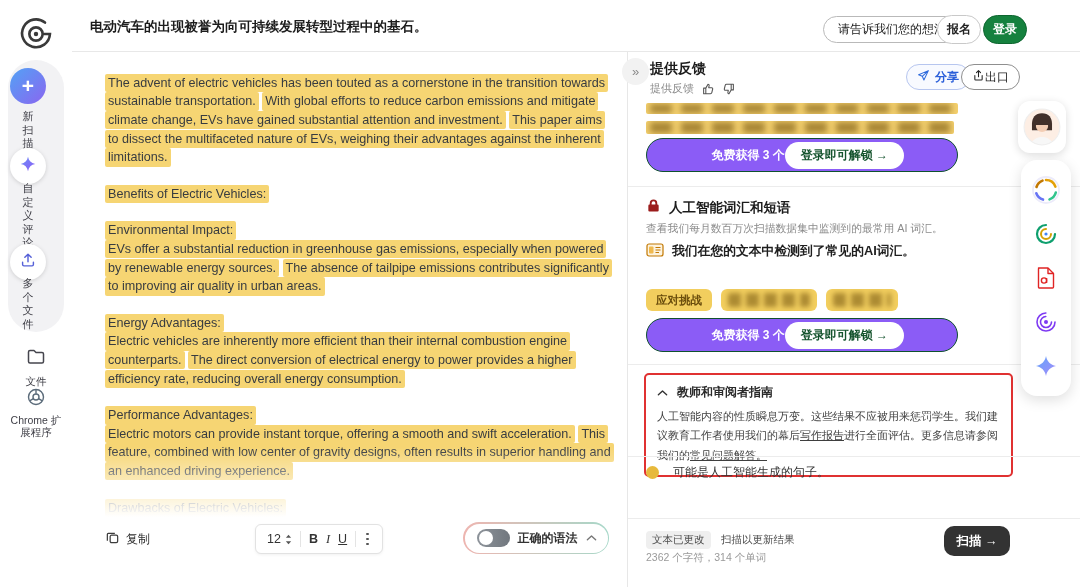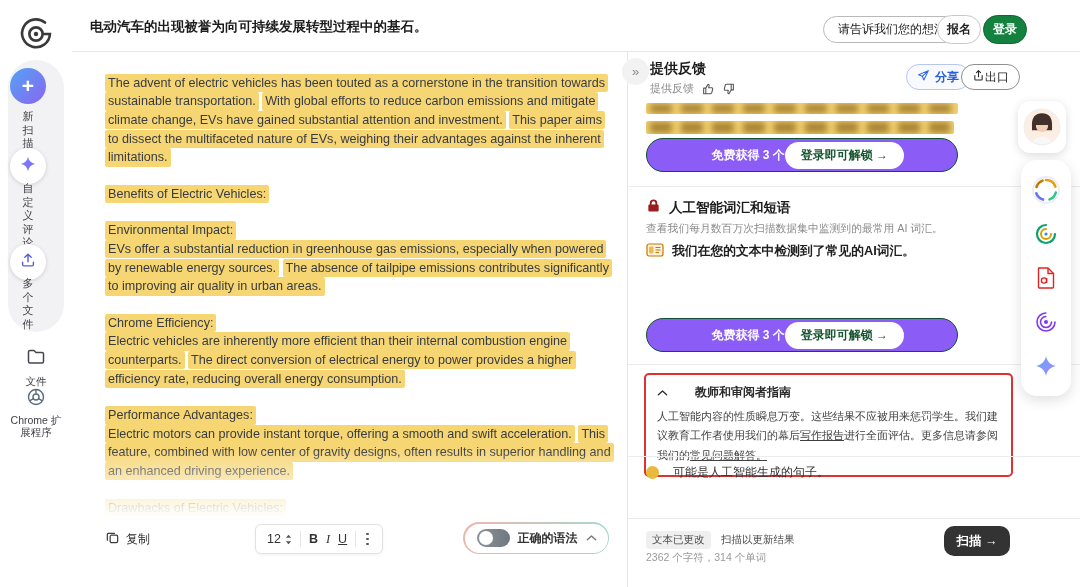--- a/index.html
+++ b/index.html
@@ -93,21 +93,21 @@
   .tag{display:inline-flex;align-items:center;height:22px;padding:0 10px;background:#f2ce5e;
     border-radius:6px;font-size:11.5px;font-weight:bold;color:#6b4e0d;white-space:nowrap}
   .tag.blur{position:relative;overflow:hidden}
   .tag.blur::before{content:"";position:absolute;inset:4px 7px;border-radius:3px;
     background:repeating-linear-gradient(90deg,rgba(116,84,15,.55) 0 13px,rgba(116,84,15,0) 13px 18px);
     filter:blur(2.5px)}
   .tag.blur.w1{width:96px}.tag.blur.w2{width:72px}
 
   .teacher{position:absolute;left:16px;top:321px;width:369px;border:2px solid #e03131;border-radius:5px;
     padding:9px 11px 10px;background:#fff}
-  .teacher-head{display:flex;align-items:center;gap:27px;font-size:12px;font-weight:bold;color:#2a2a2a}
+  .teacher-head{display:flex;align-items:center;gap:9px;font-size:12px;font-weight:bold;color:#2a2a2a}
   .teacher-body{margin-top:6px;font-size:11px;line-height:1.75;color:#3f3f3f}
   .teacher-body a{color:#3f3f3f;text-decoration:underline;cursor:pointer}
 
   .legend{position:absolute;left:18px;top:412px;display:flex;align-items:center;gap:14px;
     font-size:12px;color:#333}
   .dot{width:13px;height:13px;border-radius:50%;background:#e7b93c;flex:none}
 
   .badge{display:inline-block;background:#efefef;border-radius:4px;padding:2px 6px;font-size:10.5px;color:#4e4e4e}
   .hint{font-size:10.5px;color:#4e4e4e;margin-left:6px}
   .stats{position:absolute;left:18px;top:499px;font-size:10.5px;color:#9a9a9a}
@@ -198,21 +198,21 @@
   <div class="pill feedback-pill">请告诉我们您的想法</div>
   <div class="pill signup-pill">报名</div>
   <div class="pill login-pill">登录</div>
   <div class="hdr-line"></div>
 
   <div class="editor">
     <div class="etext">
         <div class="block"><span class="hl">The advent of electric vehicles has been touted as a cornerstone in the transition towards sustainable transportation.</span> <span class="hl">With global efforts to reduce carbon emissions and mitigate climate change, EVs have gained substantial attention and investment.</span> <span class="hl">This paper aims to dissect the multifaceted nature of EVs, weighing their advantages against the inherent limitations.</span> </div>
         <div class="block"><span class="hl">Benefits of Electric Vehicles:</span><br></div>
         <div class="block"><span class="hl">Environmental Impact:</span><br><span class="hl">EVs offer a substantial reduction in greenhouse gas emissions, especially when powered by renewable energy sources.</span> <span class="hl">The absence of tailpipe emissions contributes significantly to improving air quality in urban areas.</span> </div>
-        <div class="block"><span class="hl">Chrome Efficiency:</span><br><span class="hl">Electric vehicles are inherently more efficient than their internal combustion engine counterparts.</span> <span class="hl">The direct conversion of electrical energy to power provides a higher efficiency rate, reducing overall energy consumption.</span> </div>
+        <div class="block"><span class="hl">Energy Advantages:</span><br><span class="hl">Electric vehicles are inherently more efficient than their internal combustion engine counterparts.</span> <span class="hl">The direct conversion of electrical energy to power provides a higher efficiency rate, reducing overall energy consumption.</span> </div>
         <div class="block"><span class="hl">Performance Advantages:</span><br><span class="hl">Electric motors can provide instant torque, offering a smooth and swift acceleration.</span> <span class="hl">This feature, combined with low center of gravity designs, often results in superior handling and an enhanced driving experience.</span> </div>
         <div class="block"><span class="hl">Drawbacks of Electric Vehicles:</span><br></div>
       </div>
     <div class="fade"></div>
 
     <div class="copy-btn">
       <span>
         <svg viewBox="0 0 16 16" width="15" height="15" fill="none" stroke="#3c3c3c" stroke-width="1.3">
           <rect x="5.5" y="5.5" width="8" height="8" rx="1.5"></rect>
           <path d="M10.5 3.5 h-7 a1 1 0 0 0 -1 1 v7"></path>
@@ -312,20 +312,25 @@
       <span>
         <svg viewBox="0 0 18 14" width="18" height="14" fill="none" stroke="#c27803" stroke-width="1.2">
           <rect x="1" y="1" width="16" height="12" rx="2" fill="#fdf3df"></rect>
           <rect x="3" y="3.5" width="4.5" height="7" rx="1" fill="#f0b94f" stroke="none"></rect>
           <path d="M9.5 4.5 h5 M9.5 7 h5 M9.5 9.5 h3.5"></path>
         </svg>
       </span>
       <span>我们在您的文本中检测到了常见的AI词汇。</span>
     </div>
 
+    <div class="tags">
+      <span class="tag">应对挑战</span>
+      <span class="tag blur w1"></span>
+      <span class="tag blur w2"></span>
+    </div>
 
     <div class="banner" style="top:266px">
       <span class="banner-left">免费获得 3 个</span>
       <span class="banner-unlock">登录即可解锁 →</span>
     </div>
 
     <div class="pdiv" style="top:312px"></div>
 
     <div class="teacher">
       <div class="teacher-head">

